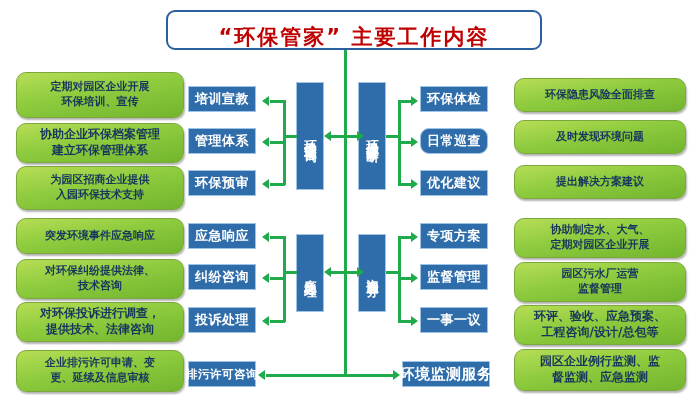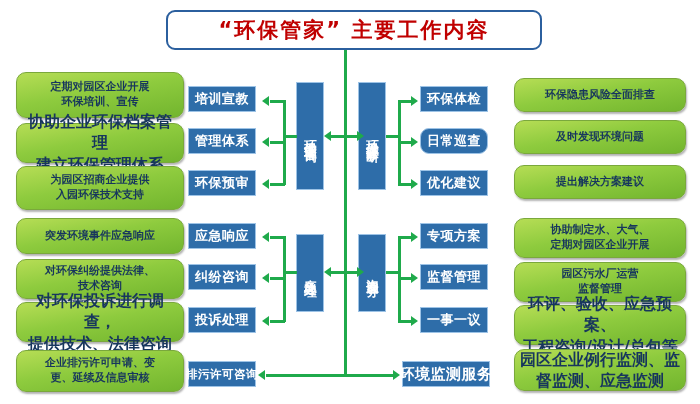--- a/index.html
+++ b/index.html
@@ -8,40 +8,40 @@
     background: #ffffff;
     font-family: "DejaVu Sans", "Liberation Sans", sans-serif;
     overflow: hidden;
   }
   #canvas { position: relative; width: 700px; height: 404px; background:#fff; }
 
   
   .title-box {
     position: absolute; left: 166px; top: 10px; width: 376px; height: 40px;
     border: 2px solid #2b5f9e; border-radius: 9px; background: #ffffff;
-    display: flex; align-items: center; justify-content: center;
+    display: flex; align-items: flex-end; justify-content: center;
   }
   .title-text {
     color: #c00000; font-size: 21px; font-weight: bold; letter-spacing: 2px;
     white-space: nowrap; line-height: 1;
   }
 
   
   .gbox {
     position: absolute;
     border: 1px solid #7aa83c;
     border-radius: 10px;
     background: linear-gradient(170deg, #b6dd55 0%, #8ecb3e 45%, #72b52e 100%);
     box-shadow: 1px 2px 2px rgba(0,0,0,0.30);
     display: flex; align-items: center; justify-content: center;
     text-align: center;
     color: #17365d; font-weight: bold; font-size: 11px; line-height: 1.32;
     padding: 2px 5px;
   }
-  .gbox.sm { font-size: 16px; }
+  .gbox.sm { font-size: 12px; }
 
   
   .bbox {
     position: absolute;
     background: #2e6da9;
     border: 1px solid #9dc3e6;
     display: flex; align-items: center; justify-content: center;
     color: #ffffff; font-weight: bold; font-size: 13px;
     letter-spacing: 0.5px; white-space: nowrap;
   }

